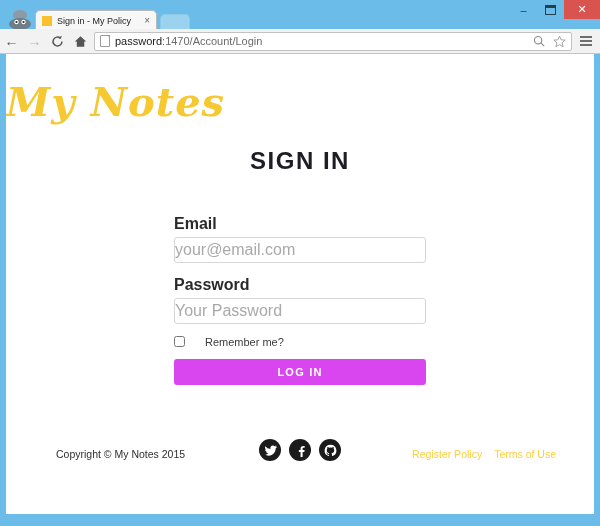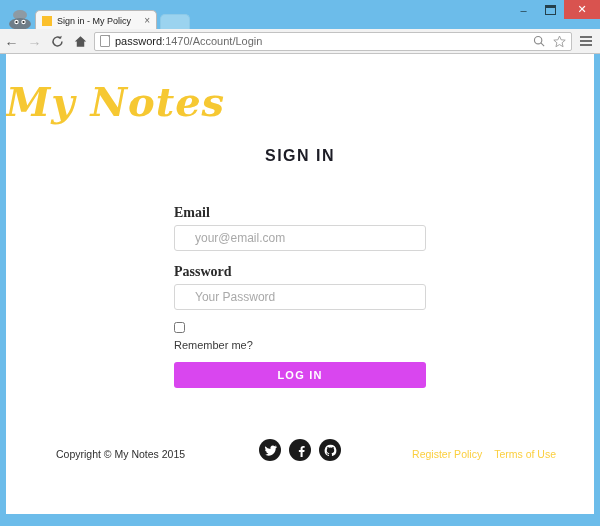--- a/index.html
+++ b/index.html
@@ -216,59 +216,58 @@
     font-style: italic;
     font-weight: bold;
     font-size: 40px;
     color: #f6c832;
     letter-spacing: 1px;
   }
 
   .signin-head {
     text-align: center;
     margin-top: 22px;
-    font-size: 16px;
+    font-size: 24px;
     font-weight: bold;
     letter-spacing: 1.5px;
     color: #1d1d26;
     font-family: "Liberation Sans", sans-serif;
   }
 
   .form {
     width: 252px;
     margin: 40px auto 0 auto;
   }
   .field-label {
-    font-size: 14px;
+    font-size: 16px;
     font-weight: bold;
     color: #2a2a2a;
     margin-bottom: 4px;
-    font-family: Liberation Serif, serif;
+    font-family: Liberation Sans, sans-serif;
   }
   .field-input {
     width: 100%;
     height: 26px;
     box-sizing: border-box;
     border: 1px solid #d6d6d6;
     border-radius: 3px;
-    padding: 0 20px;
-    font-size: 12px;
+    padding: 0 0;
+    font-size: 16px;
     color: #555;
     background: #fff;
     outline: none;
     font-family: "Liberation Sans", sans-serif;
   }
   .field-input::placeholder { color: #a9a9a9; }
   .field-gap { height: 13px; }
 
   .remember {
     display: flex;
     margin-top: 12px;
-    gap: 6px;
-    flex-direction: column;
+    gap: 20px;
   }
   .remember input {
     width: 11px; height: 11px;
     margin: 0;
     cursor: pointer;
   }
   .remember label {
     font-size: 11px;
     color: #3a3a3a;
     cursor: pointer;

